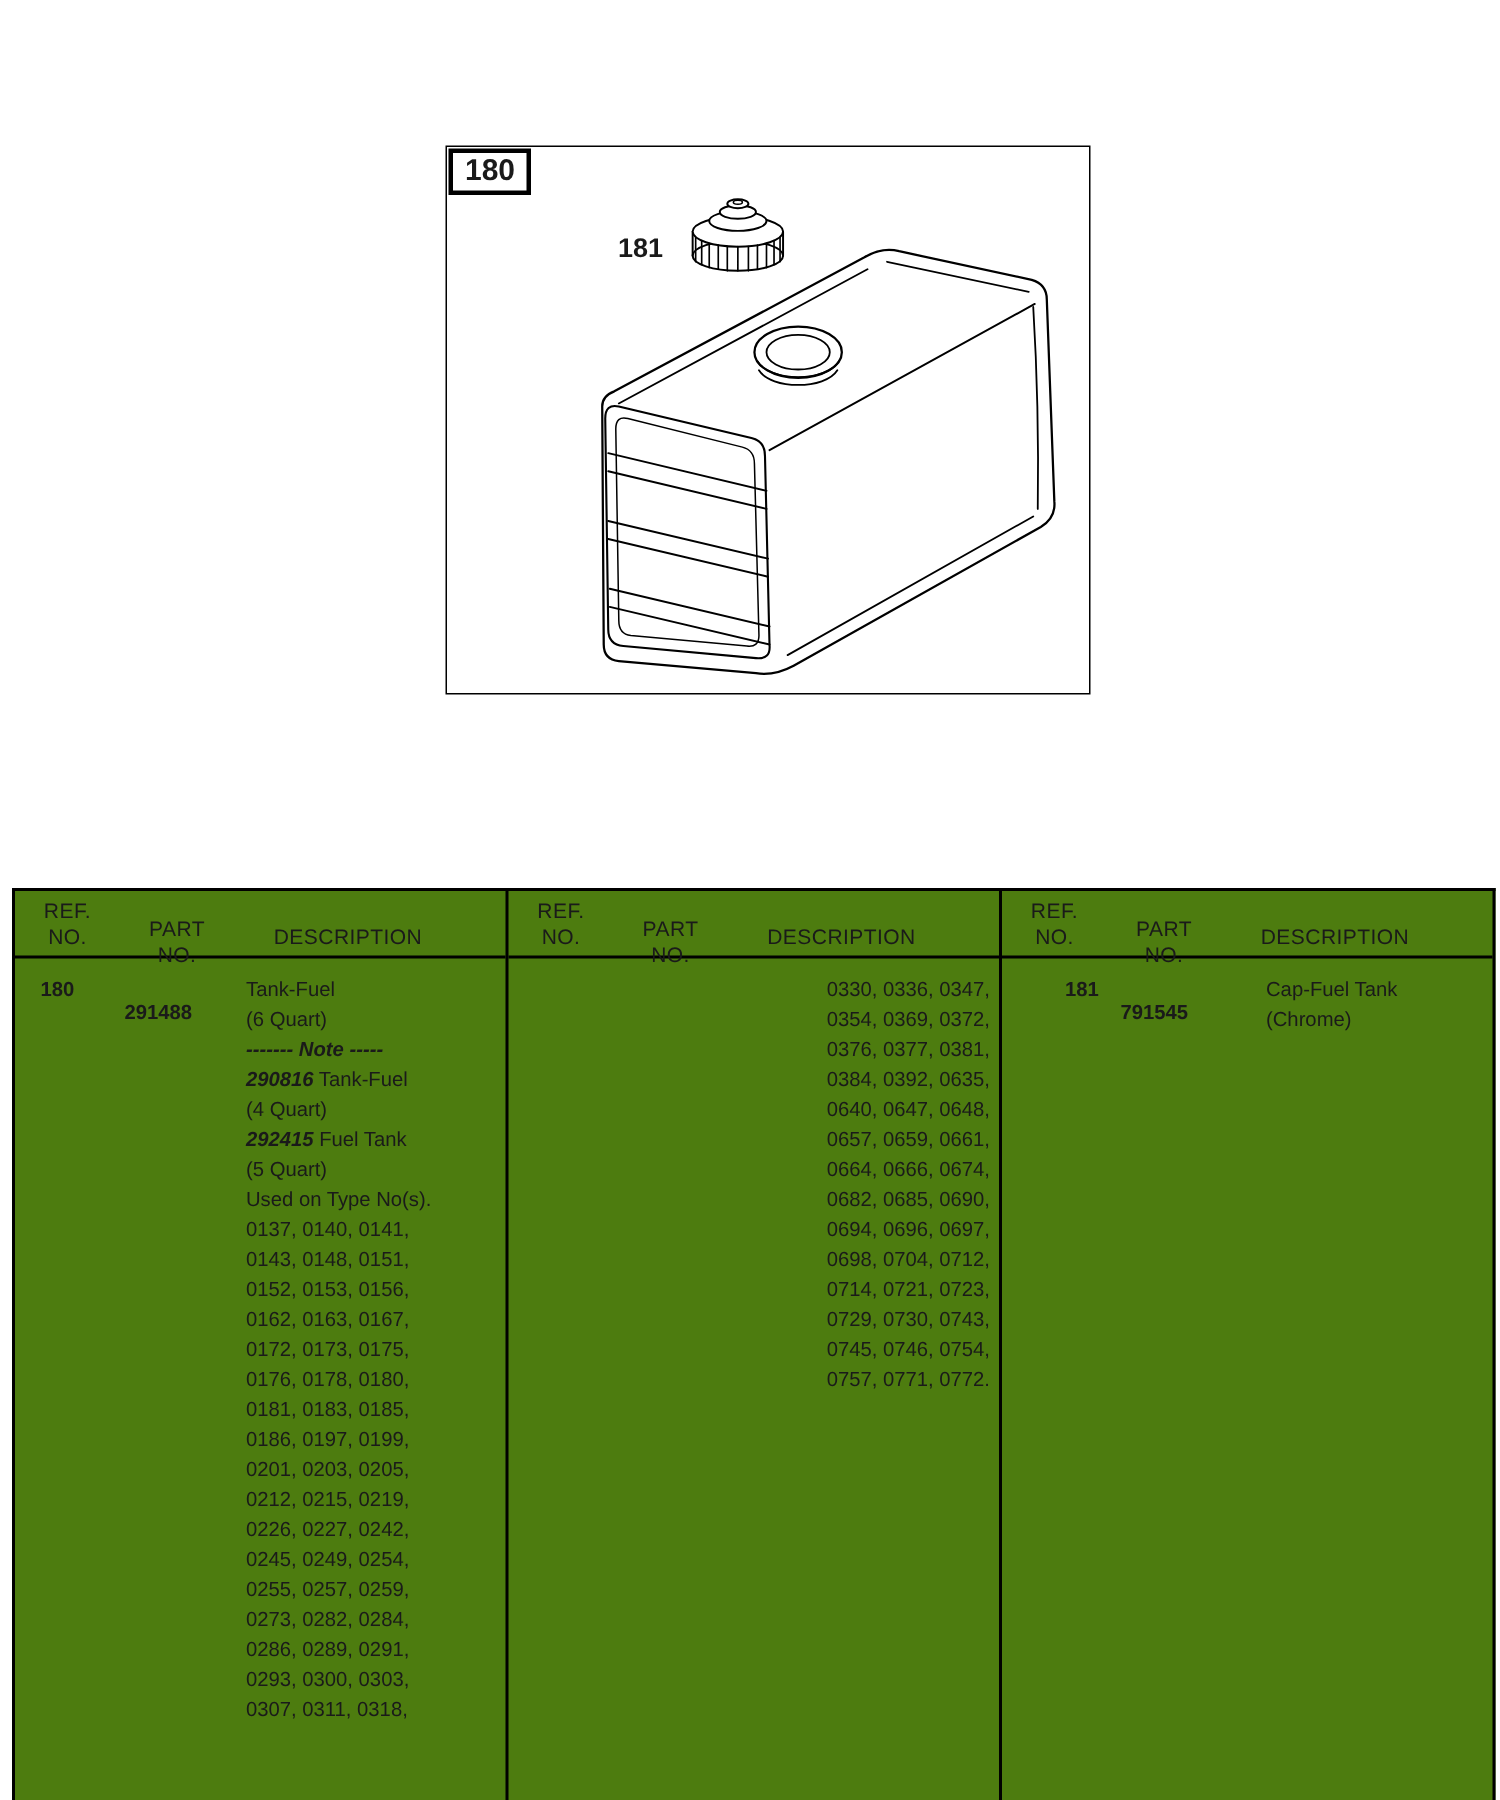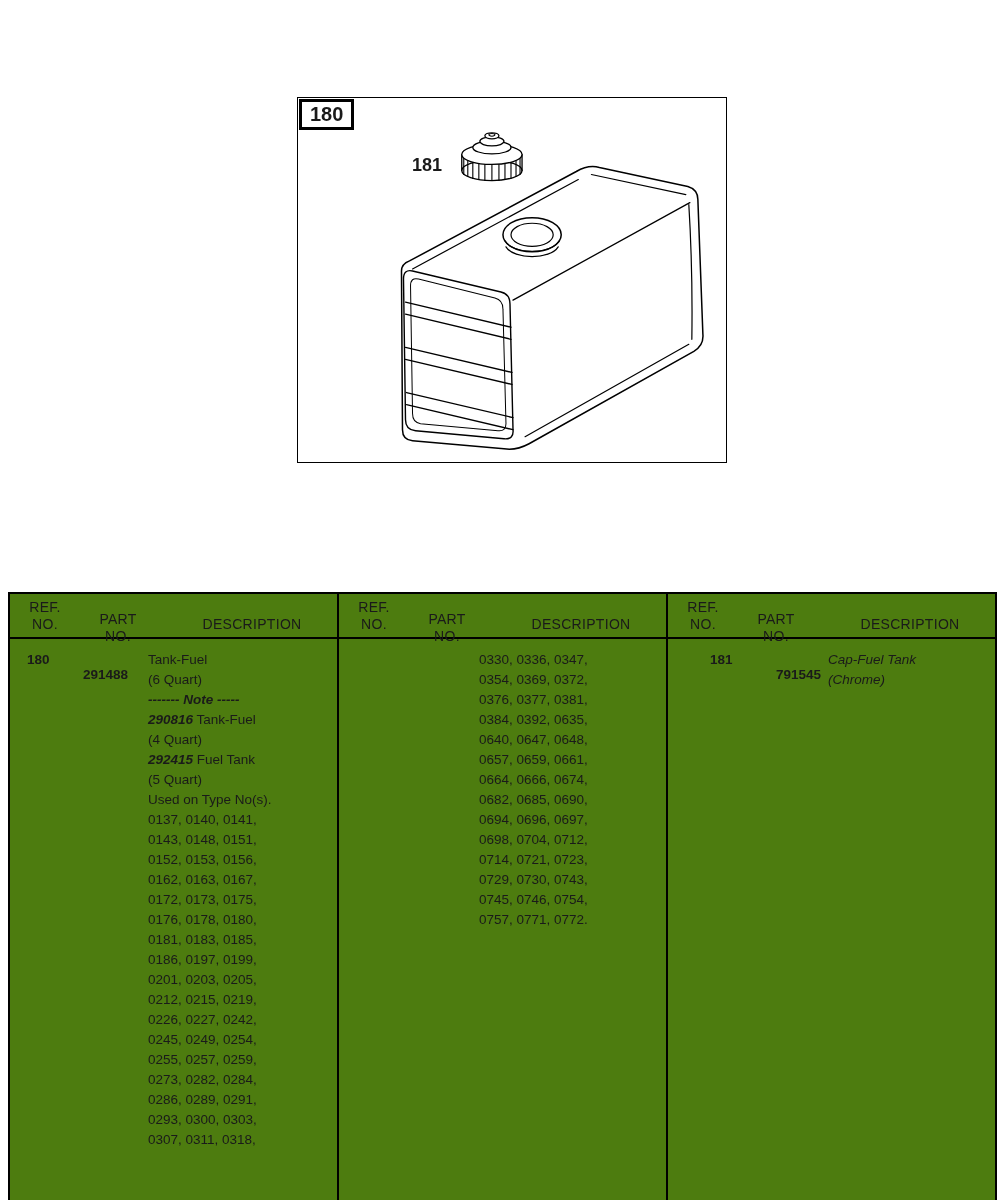--- a/index.html
+++ b/index.html
@@ -51,41 +51,41 @@
   .col-header {
     height: 45px;
     border-bottom: 2px solid #000;
     position: relative;
     font-size: 14px;
     letter-spacing: 0.3px;
   }
   .h-stack { position: absolute; top: 5px; text-align: center; line-height: 17px; }
   .h-ref  { left: 12px;  width: 46px; }
   .h-part { left: 82px;  width: 52px; margin-top: 12px; }
-  .h-desc { left: 156px; width: 172px; top: 22px; }
+  .h-desc { left: 136px; width: 172px; top: 22px; }
 
   .col-body {
     position: absolute; top: 56px; left: 0; right: 0; bottom: 0;
     font-size: 13.5px; line-height: 20px;
   }
   .ref-no  { position: absolute; top: 0; font-weight: bold; }
   .part-no { position: absolute; top: 0; font-weight: bold; margin-top: 15px; }
   .desc    { position: absolute; top: 0; }
 
   .col-1 .ref-no  { left: 17px; }
   .col-1 .part-no { left: 73px; }
   .col-1 .desc    { left: 138px; right: 6px; }
 
-  .col-2 .desc    { left: 140px; right: 6px; }
+  .col-2 .desc    { left: 168px; right: 6px; text-align: right; }
 
   .col-3 .ref-no  { left: 42px; }
-  .col-3 .part-no { left: 108px; }
-  .col-3 .desc    { left: 160px; right: 6px; font-style: italic; }
-
-  .desc-line { white-space: nowrap; }
+  .col-3 .part-no { left: 79px; }
+  .col-3 .desc    { left: 160px; right: 6px; }
+
+  .desc-line { white-space: nowrap; margin-left: 16px; }
   .desc-line b { font-weight: bold; font-style: italic; }
 
   svg path, svg ellipse, svg line { vector-effect: none; }
 </style>
 </head>
 <body>
 
 <div class="diagram-box">
   <div class="figure-label">180</div>
   <div class="callout-label">181</div>

